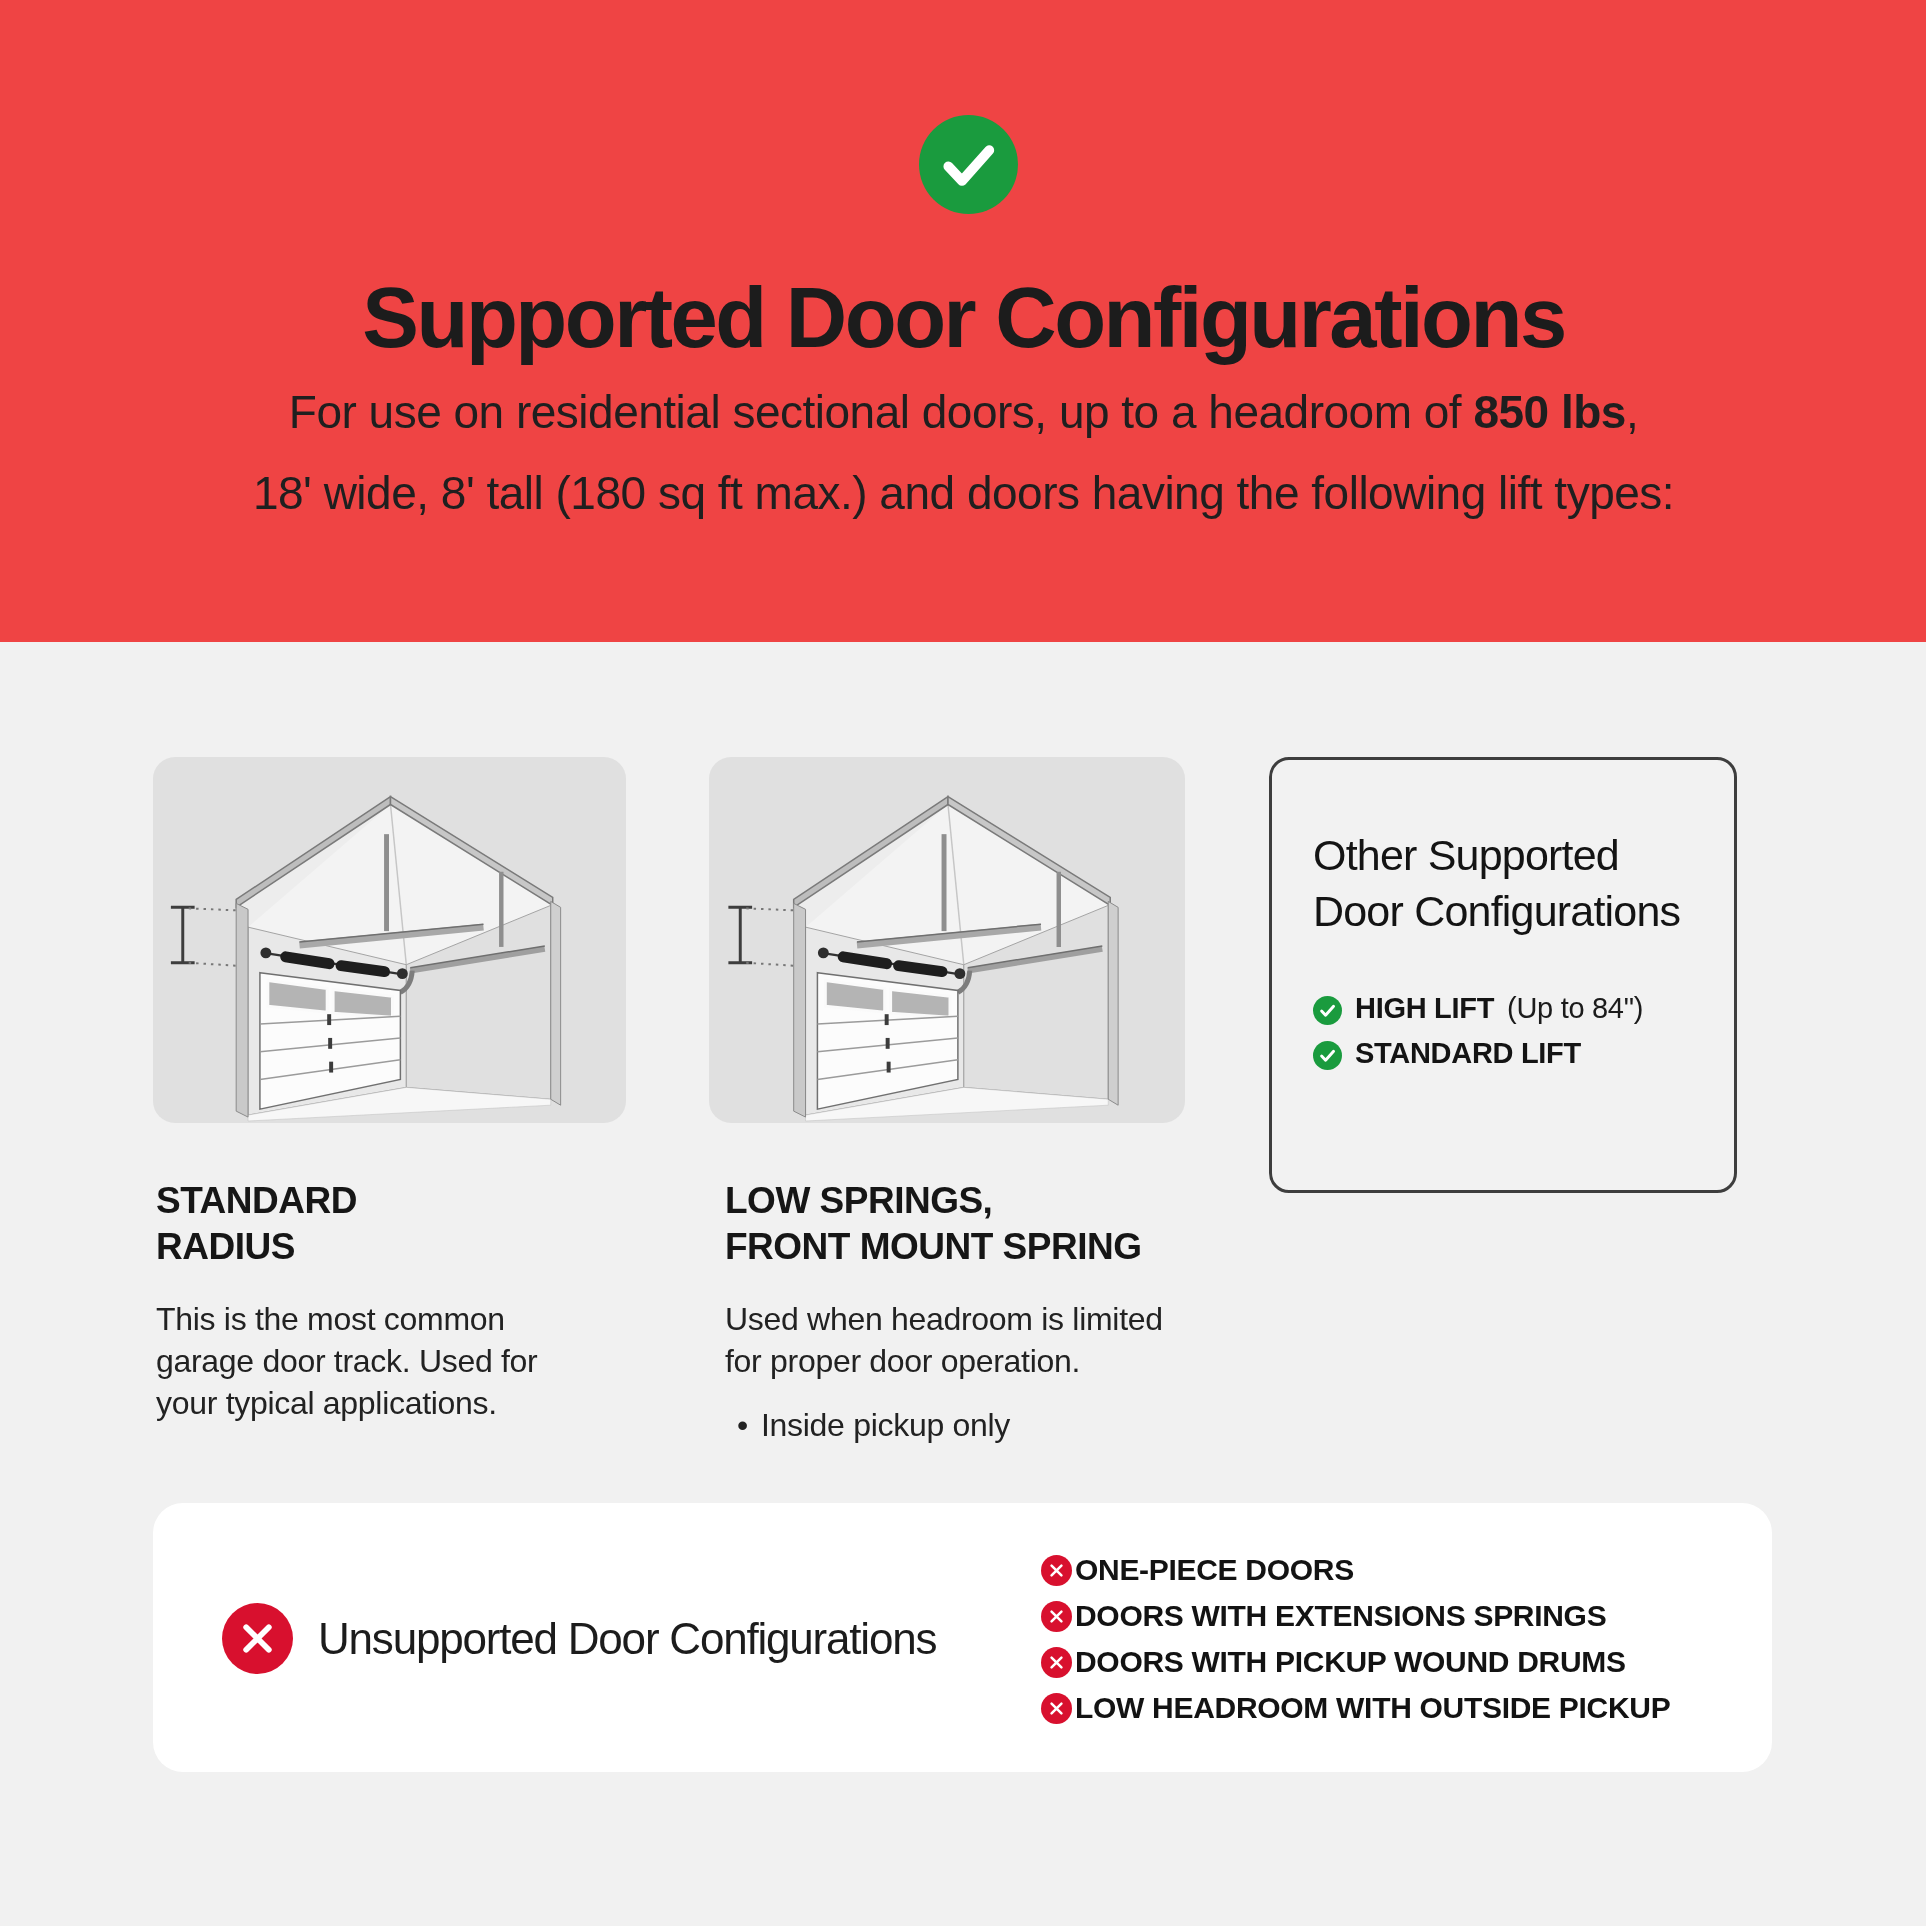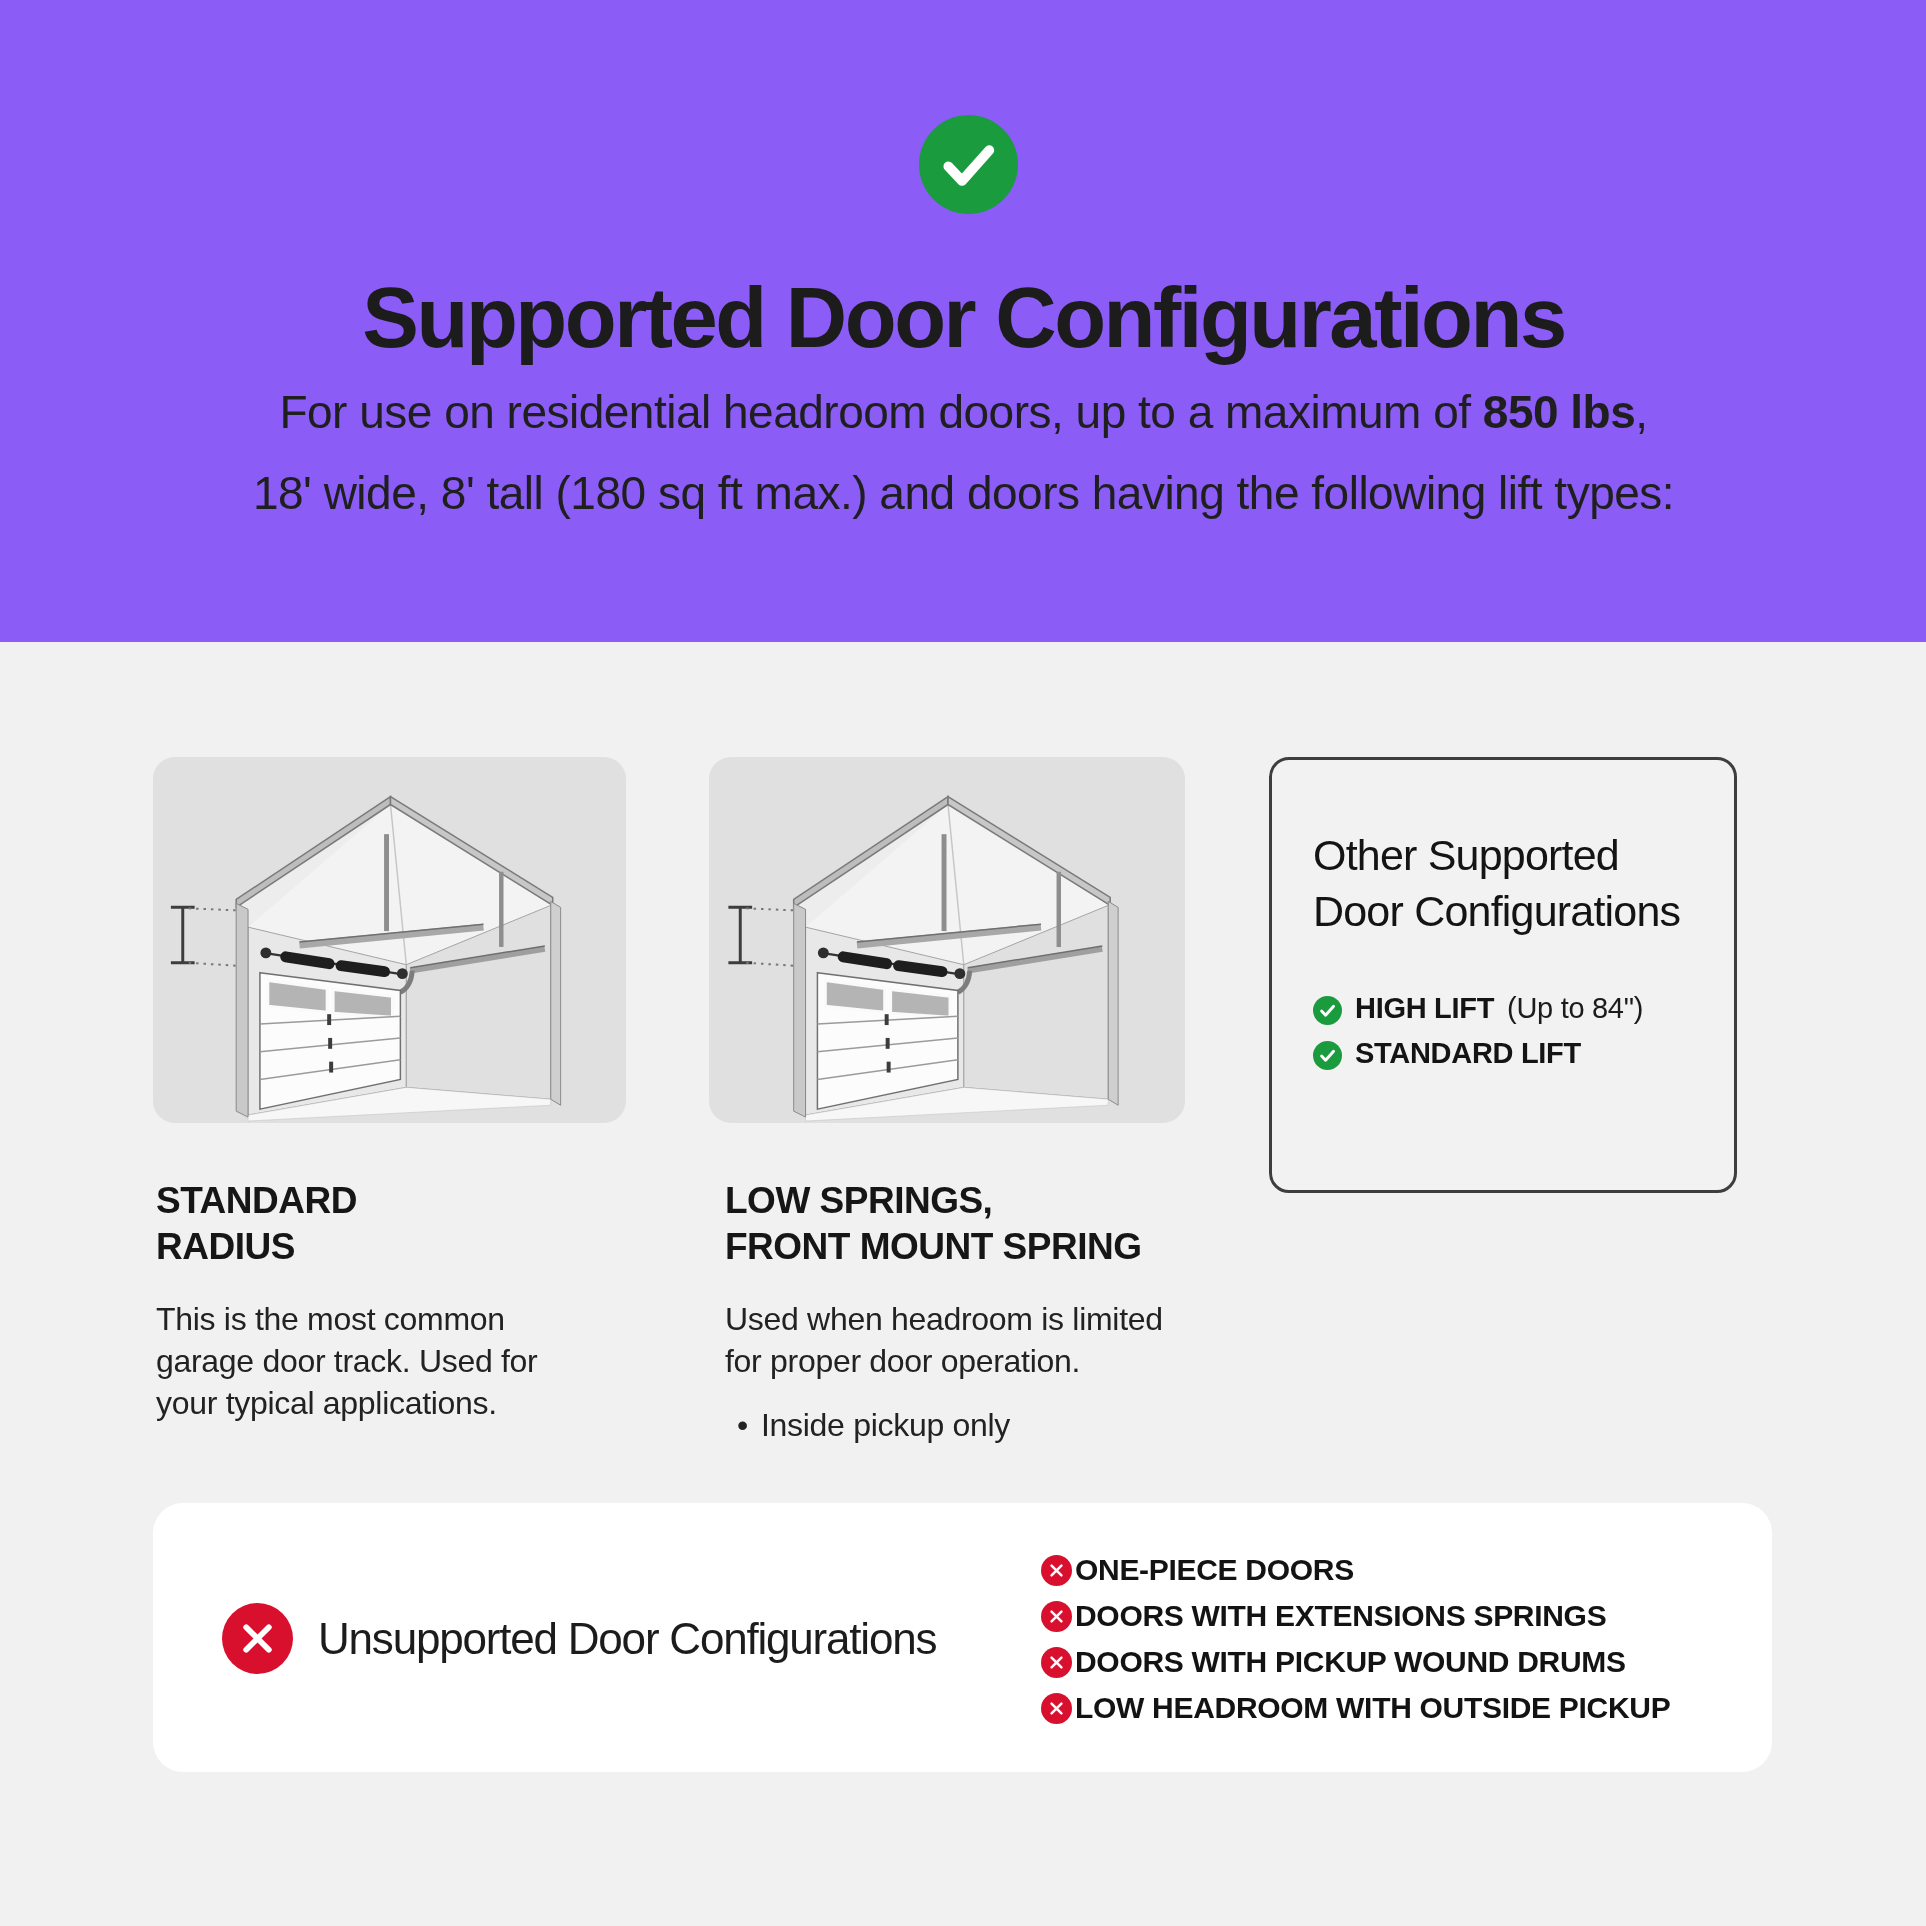--- a/index.html
+++ b/index.html
@@ -1,19 +1,19 @@
 <!DOCTYPE html>
 <html><head>
 <meta charset="utf-8">
 <style>
   * { margin:0; padding:0; box-sizing:border-box; }
   html,body { background:#ffffff; }
   .page {
     position:relative; width:1927px; height:1927px;
-    background:#8b5cf6; overflow:hidden;
+    background:#ef4444; overflow:hidden;
     font-family:"Liberation Sans", sans-serif; color:#1b1b1b;
   }
   
   .check-badge { position:absolute; left:919px; top:115px; width:99px; height:99px; }
   .page-title {
     position:absolute; left:0; top:273px; width:1927px;
     text-align:center; font-size:85px; font-weight:bold;
     letter-spacing:-2.5px; line-height:89px; color:#1c1c1c;
   }
   .page-subtitle {
@@ -143,21 +143,21 @@
     </defs>
   </svg>
 
   <svg class="check-badge" viewBox="0 0 32 32">
     <use href="#icon-check" xlink:href="#icon-check"></use>
   </svg>
 
   <h1 class="page-title">Supported Door Configurations</h1>
 
   <div class="page-subtitle">
-    <div class="sub-line"><span>For use on residential headroom doors, up to a maximum of </span><b>850 lbs</b><span>,</span></div>
+    <div class="sub-line"><span>For use on residential sectional doors, up to a headroom of </span><b>850 lbs</b><span>,</span></div>
     <div class="sub-line">18' wide, 8' tall (180 sq ft max.) and doors having the following lift types:</div>
   </div>
 
   <div class="gray-section"></div>
 
   <div class="illus-card" id="card-standard">
     <svg class="garage-svg" viewBox="0 0 478 370">
       <use href="#garage-art" xlink:href="#garage-art"></use>
     </svg>
   </div>

